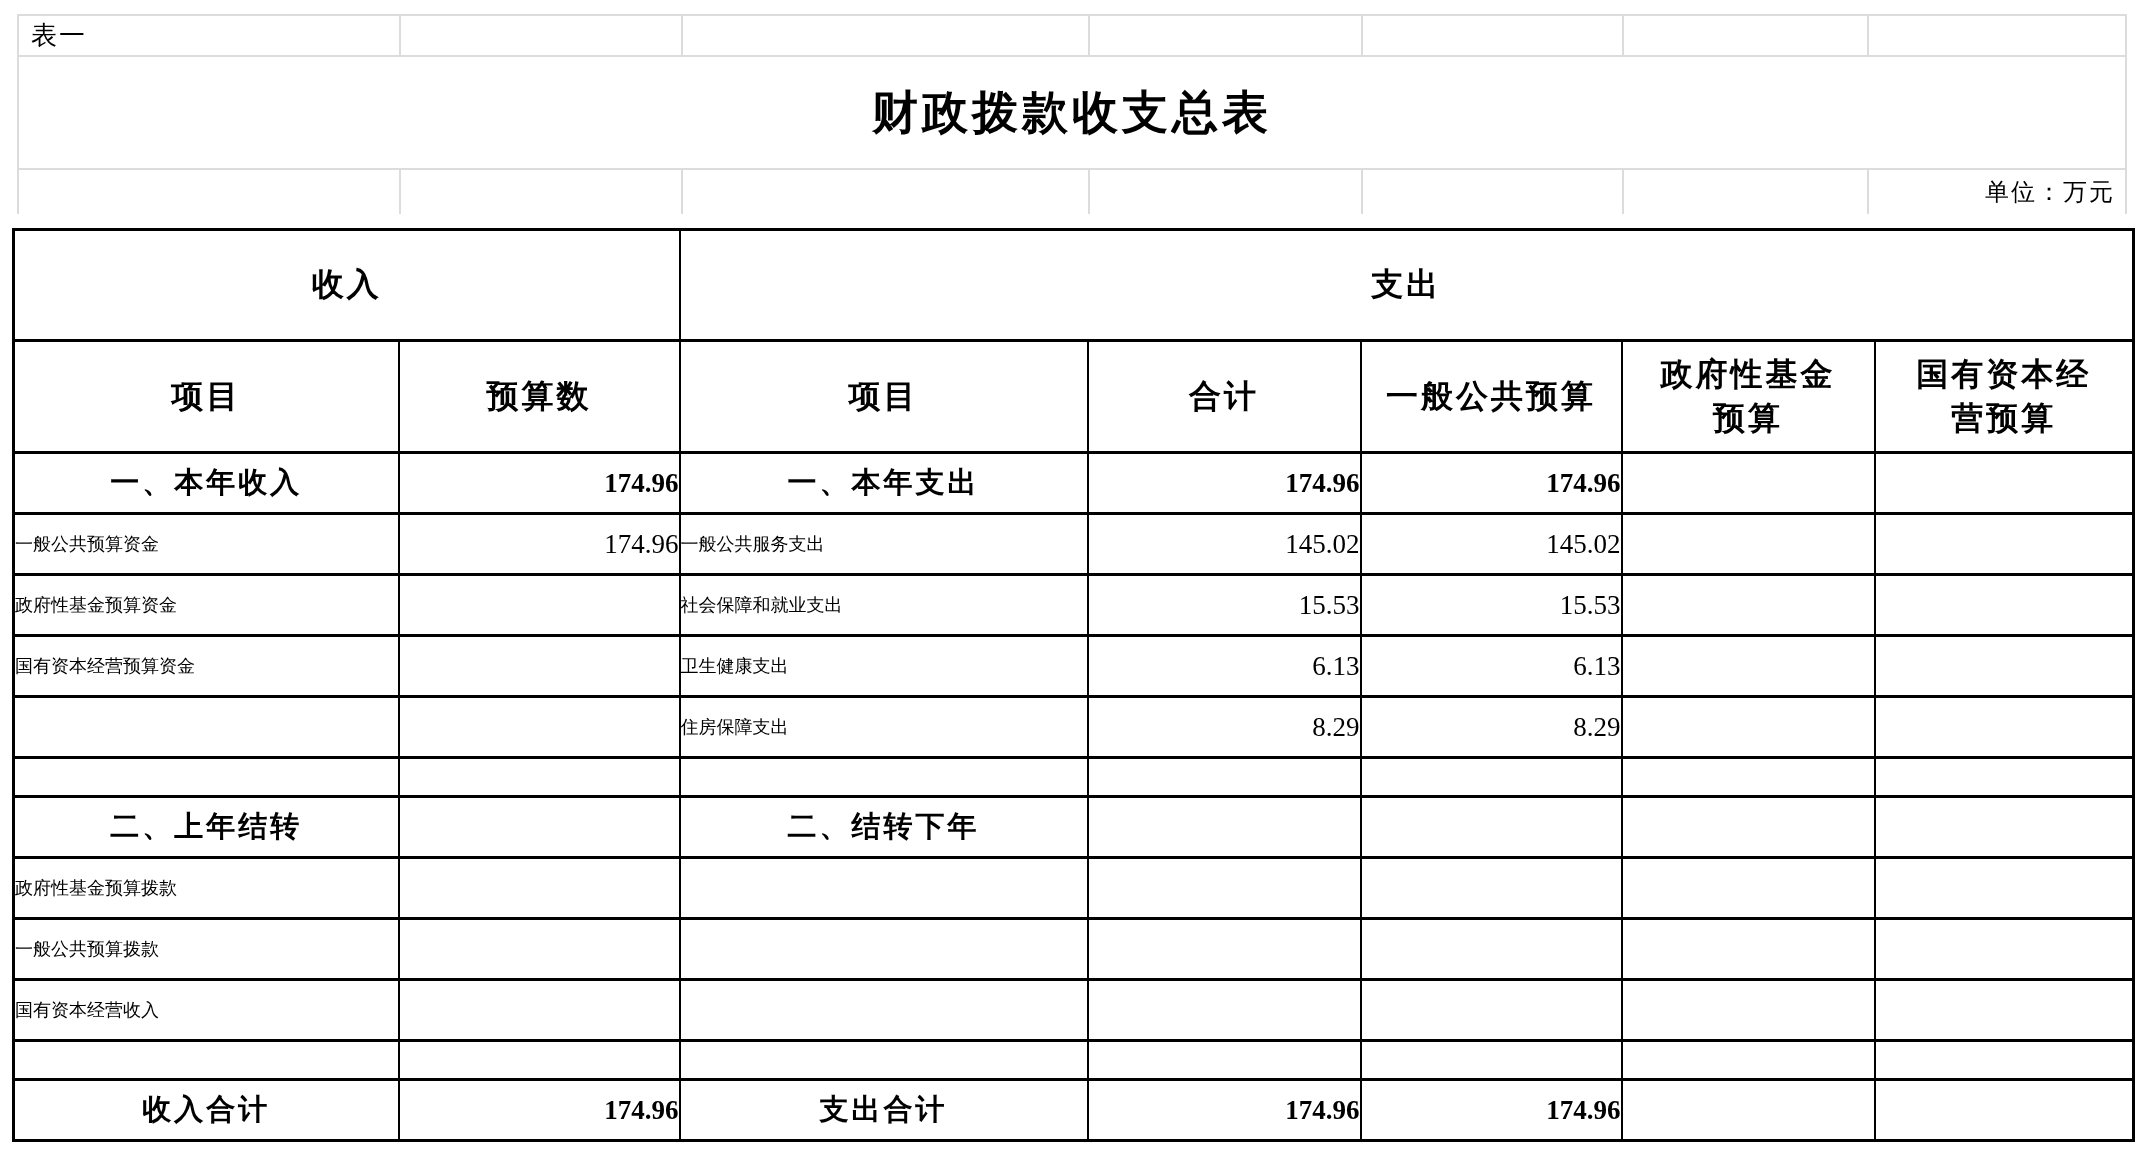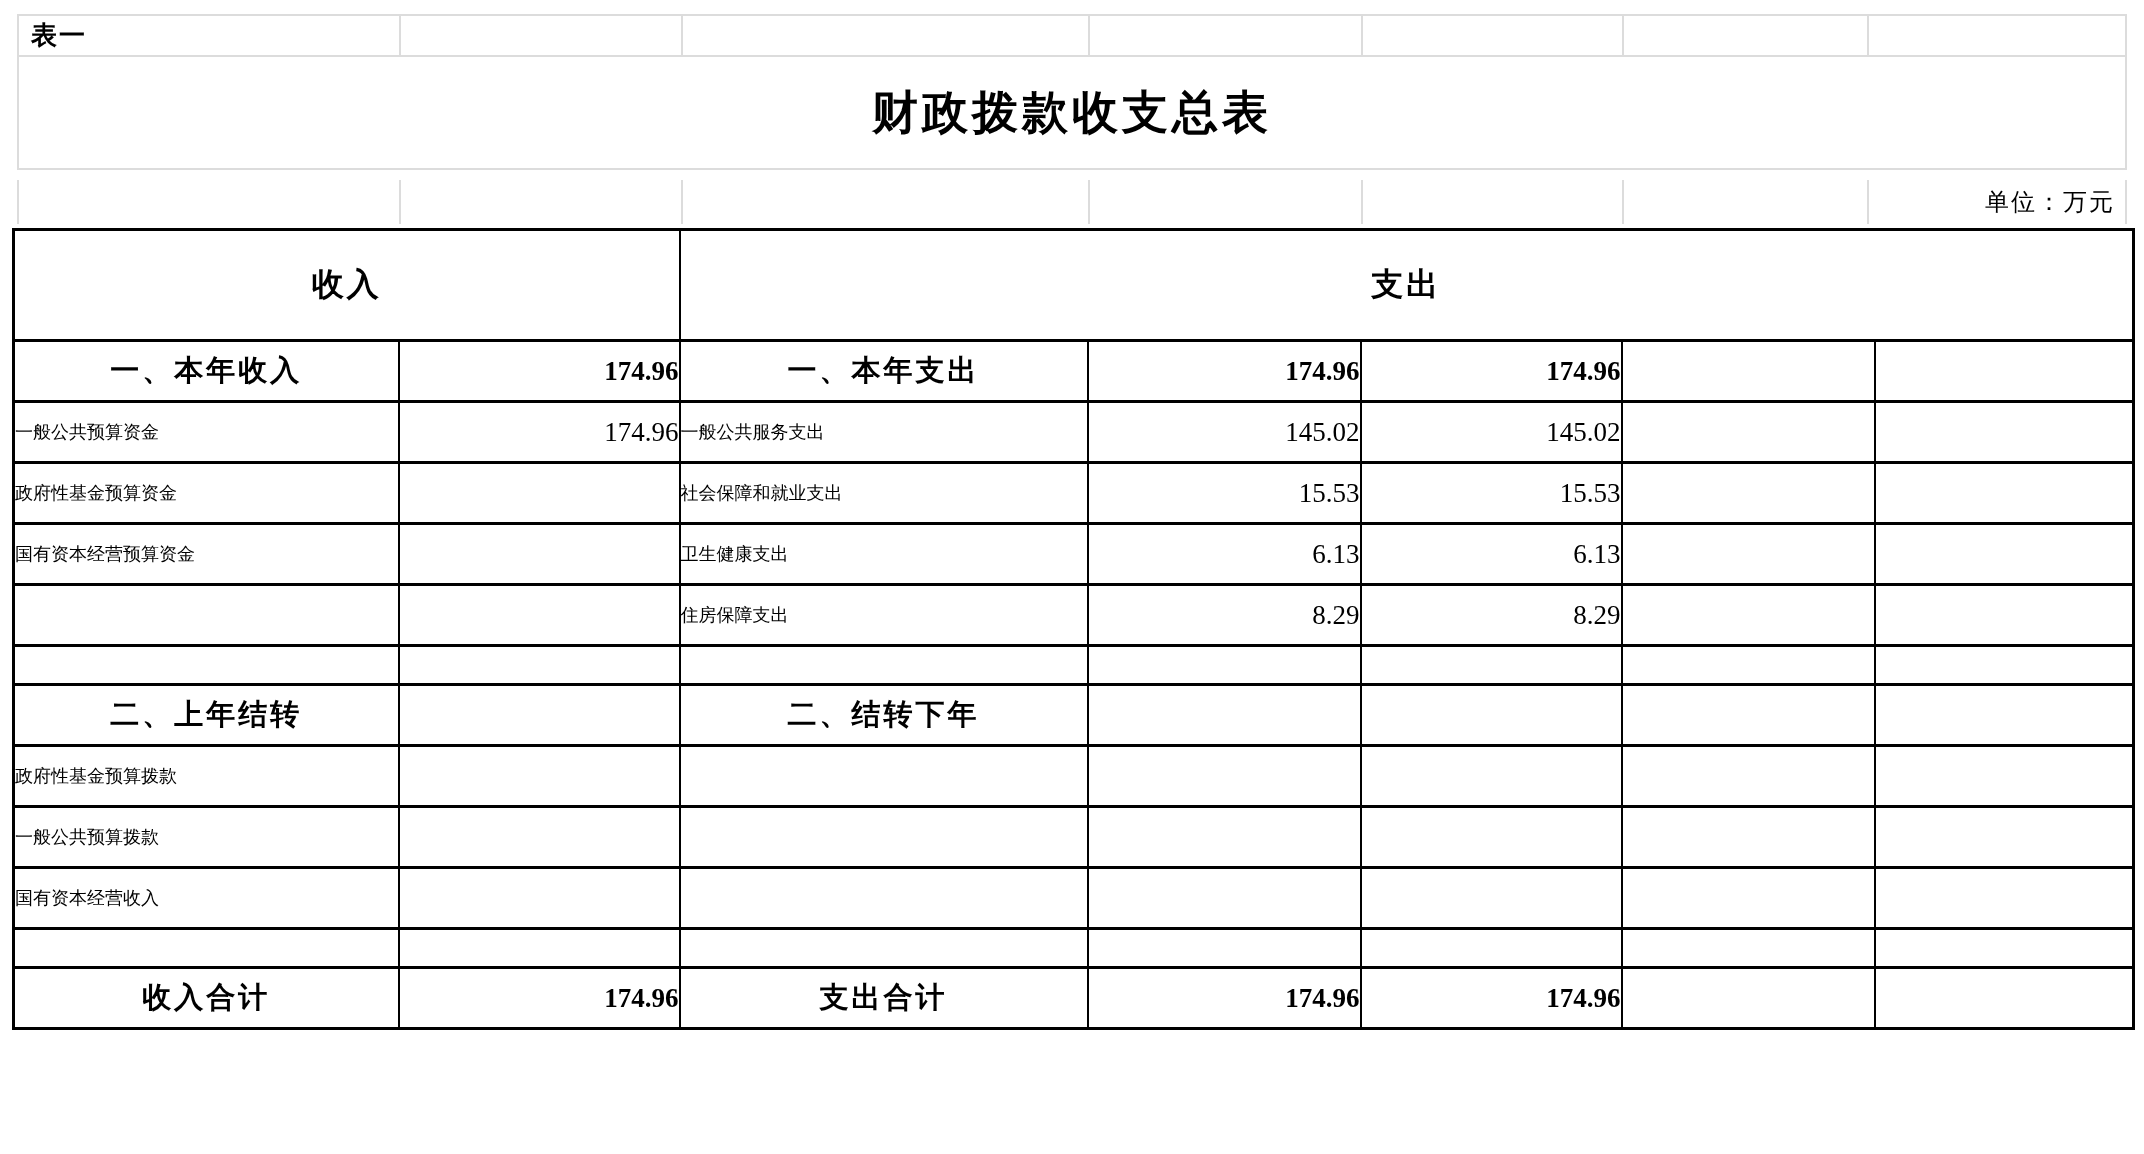--- a/index.html
+++ b/index.html
@@ -14,27 +14,27 @@
   }
 
   
   .lightrow {
     position:absolute; left:17px; width:2110px;
     border-left:2px solid #dcdcdc; border-right:2px solid #dcdcdc;
   }
   .rowA { top:14px; height:43px; border-top:2px solid #dcdcdc; border-bottom:2px solid #dcdcdc; }
   .rowTitle { top:57px; height:113px; border-bottom:2px solid #dcdcdc;
               display:flex; align-items:center; justify-content:center; }
-  .rowUnit { top:180px; height:44px; }
+  .rowUnit { top:170px; height:44px; }
   .vline { position:absolute; top:0; bottom:0; width:2px; background:#dcdcdc; }
 
   .corner-label {
     position:absolute; left:12px; top:0; height:100%;
     display:flex; align-items:center;
-    font-size:26px; font-weight:700; letter-spacing:2px;
+    font-size:26px; font-weight:400; letter-spacing:2px;
   }
   .doc-title {
     font-size:46px; font-weight:bold; letter-spacing:4px;
     font-family:"Liberation Serif", serif;
   }
   .unit-note {
     position:absolute; right:10px; top:0; height:100%;
     display:flex; align-items:center;
     font-size:24px; letter-spacing:2px;
   }
@@ -117,20 +117,29 @@
       <col style="width:253px">
       <col style="width:259px">
   </colgroup>
 
   <tbody>
       <tr class="group-header">
     <th colspan="2">收入</th>
     <th colspan="5">支出</th>
   </tr>
 
+  <tr class="col-header">
+    <th>项目</th>
+    <th>预算数</th>
+    <th>项目</th>
+    <th>合计</th>
+    <th>一般公共预算</th>
+    <th><span class="wrap">政府性基金预算</span></th>
+    <th><span class="wrap">国有资本经营预算</span></th>
+  </tr>
 
   <tr class="r-normal sec">
     <td class="c-label">一、本年收入</td>
     <td class="c-num">174.96</td>
     <td class="c-label">一、本年支出</td>
     <td class="c-num">174.96</td>
     <td class="c-num">174.96</td>
     <td class="c-num"></td>
     <td class="c-num"></td>
   </tr>

